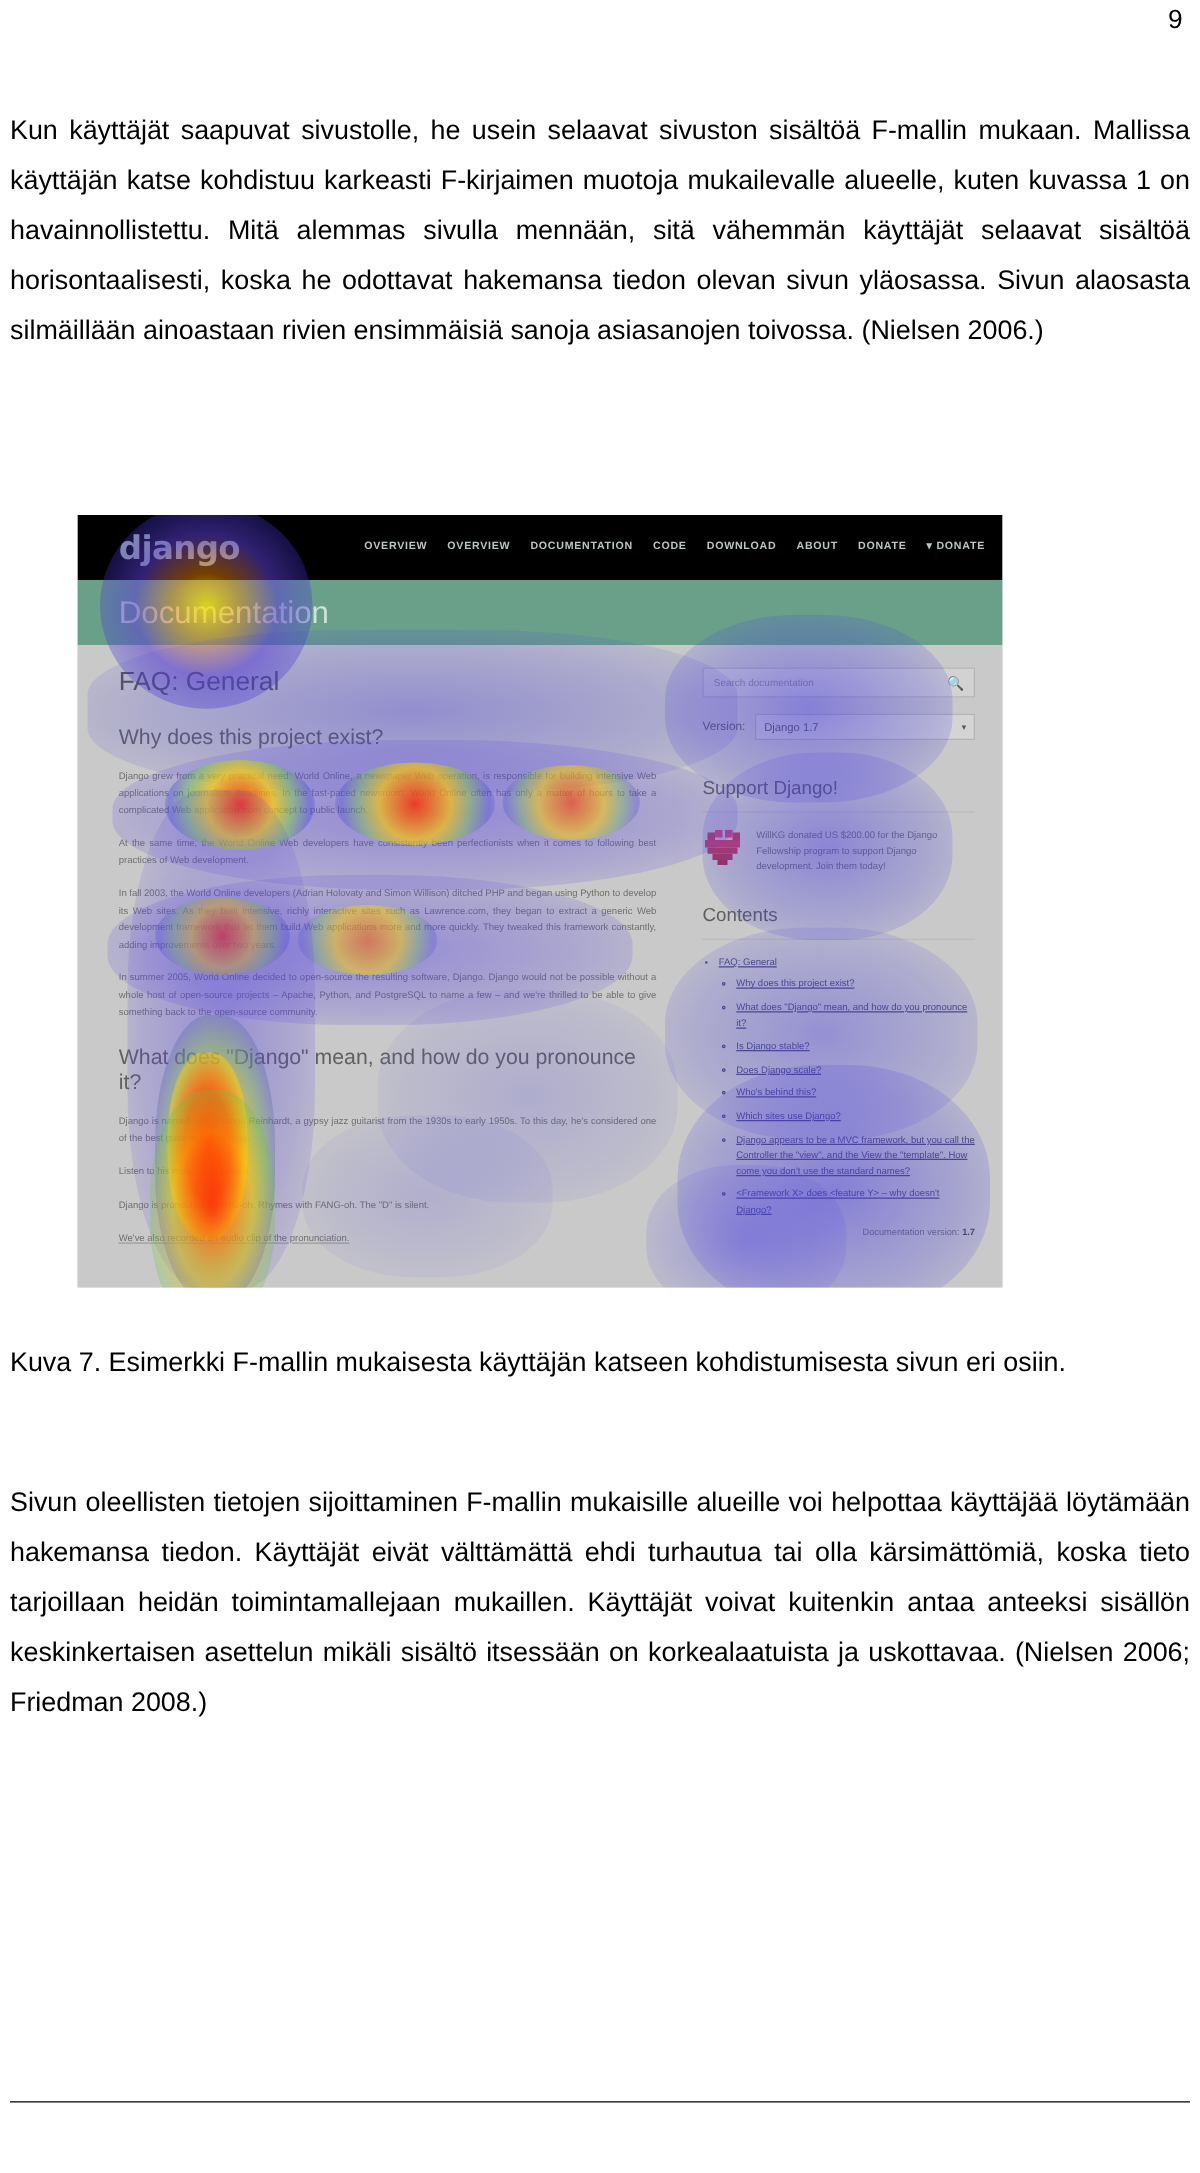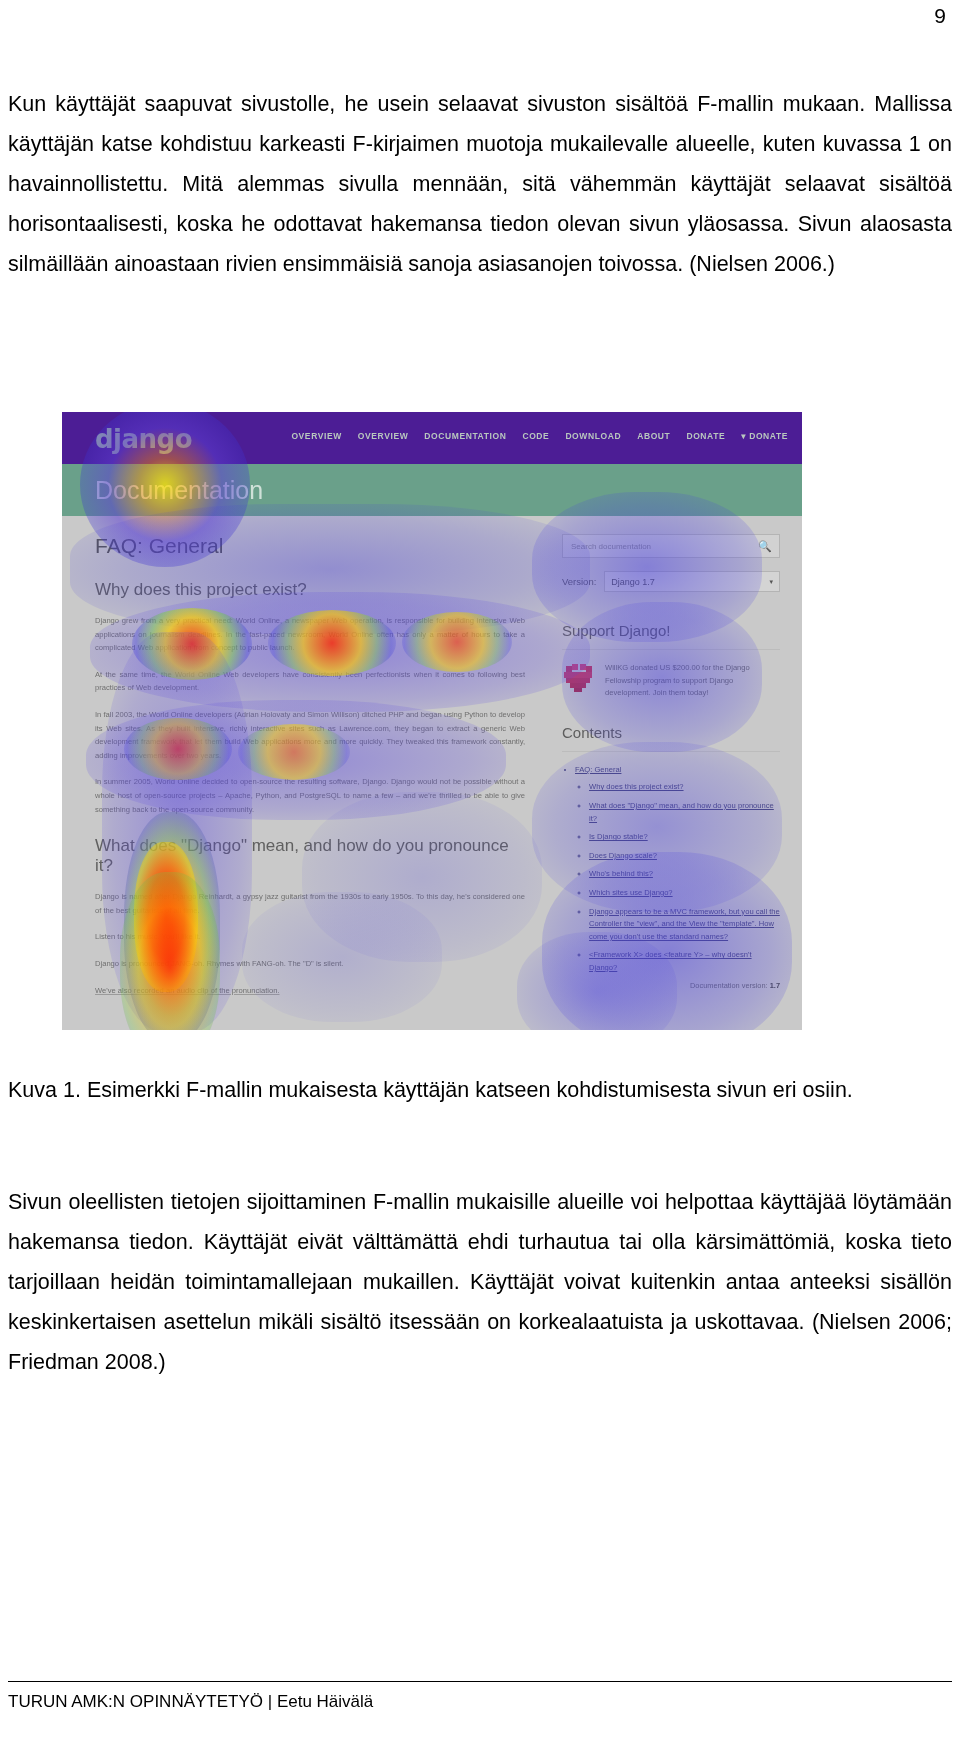--- a/index.html
+++ b/index.html
@@ -27,21 +27,21 @@
 
   
   .figure{
     position:absolute;left:62px;top:412px;width:740px;height:618px;
     overflow:hidden;background:#c8c8c8;
   }
   .shot{position:absolute;inset:0;}
 
   .navbar{
     position:absolute;left:0;top:0;width:100%;height:52px;
-    background:#4c1d95;
+    background:#000000;
   }
   .logo{
     position:absolute;left:33px;top:12px;
     font-size:26px;font-weight:700;color:#9fb0a7;
     letter-spacing:-0.5px;font-family:"DejaVu Sans", sans-serif;
   }
   .navlinks{
     position:absolute;right:14px;top:19px;
     display:flex;gap:16px;align-items:center;
   }
@@ -249,19 +249,18 @@
         <div class="b" style="left:480px;top:440px;width:250px;height:200px;border-radius:45%;background:radial-gradient(ellipse, rgba(70,60,225,.52) 0%, rgba(70,60,225,.26) 58%, rgba(70,60,225,0) 100%)"></div>
         <div class="b" style="left:455px;top:520px;width:160px;height:120px;border-radius:45%;background:radial-gradient(ellipse, rgba(70,60,225,.35) 0%, rgba(70,60,225,.16) 58%, rgba(70,60,225,0) 100%)"></div>
 
         <div class="b" style="left:240px;top:380px;width:240px;height:170px;border-radius:45%;background:radial-gradient(ellipse, rgba(80,70,220,.22) 0%, rgba(80,70,220,.10) 60%, rgba(80,70,220,0) 100%)"></div>
         <div class="b" style="left:180px;top:480px;width:200px;height:130px;border-radius:45%;background:radial-gradient(ellipse, rgba(80,70,220,.20) 0%, rgba(80,70,220,.09) 60%, rgba(80,70,220,0) 100%)"></div>
       </div>
 
     </div>
   </div>
 
-  <div class="body-text" id="caption">Kuva 1. Esimerkki F-mallin mukaisesta käyttäjän katseen kohdistumisesta sivun eri osiin.</div>
+  <div class="body-text" id="caption">Kuva 7. Esimerkki F-mallin mukaisesta käyttäjän katseen kohdistumisesta sivun eri osiin.</div>
 
   <div class="body-text" id="para2">Sivun oleellisten tietojen sijoittaminen F-mallin mukaisille alueille voi helpottaa käyttäjää löytämään hakemansa tiedon. Käyttäjät eivät välttämättä ehdi turhautua tai olla kärsimättömiä, koska tieto tarjoillaan heidän toimintamallejaan mukaillen. Käyttäjät voivat kuitenkin antaa anteeksi sisällön keskinkertaisen asettelun mikäli sisältö itsessään on korkealaatuista ja uskottavaa. (Nielsen 2006; Friedman 2008.)</div>
 
   <div class="footline"></div>
-  <div class="footer">TURUN AMK:N OPINNÄYTETYÖ | Eetu Häivälä</div>
 </div>
 
 </body></html>

